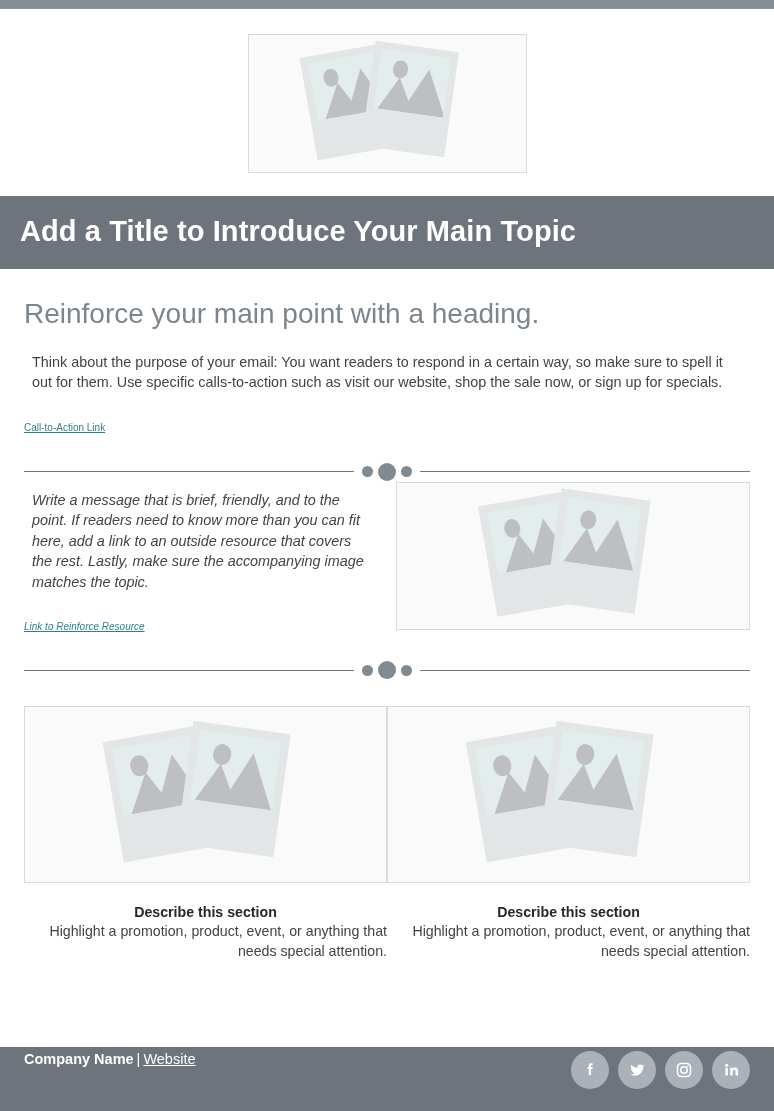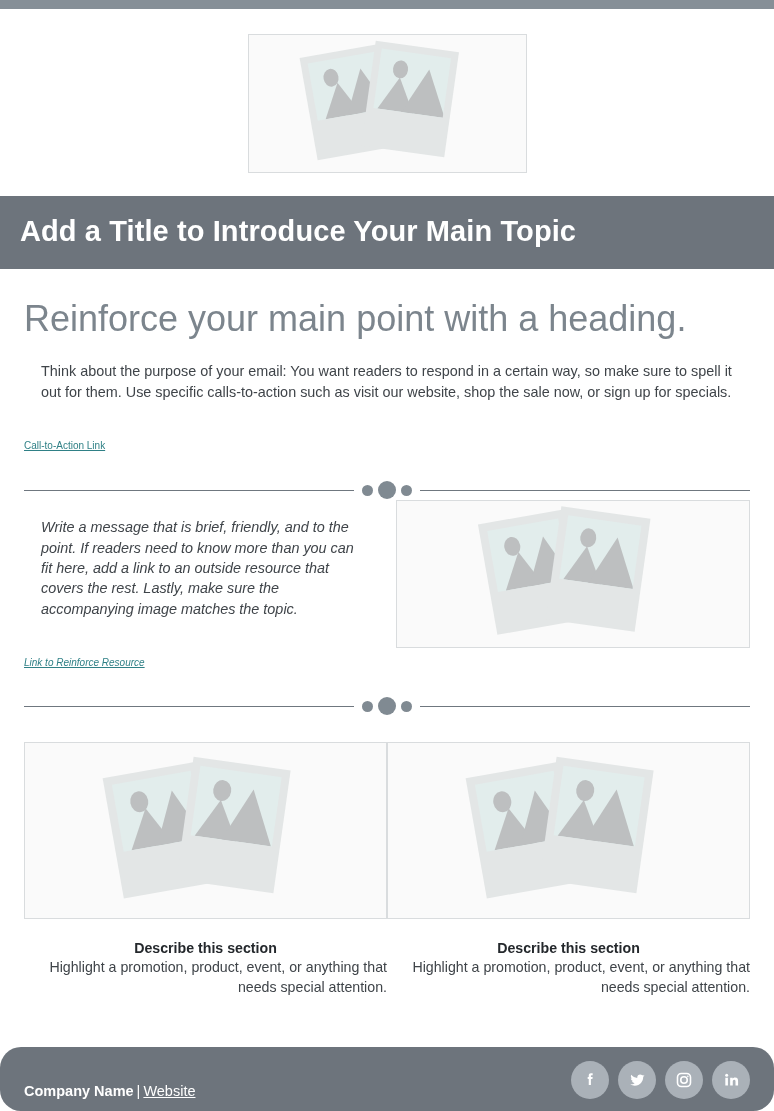--- a/index.html
+++ b/index.html
@@ -92,32 +92,32 @@
     line-height: 1.2;
   }
 
   
   .content {
     padding: 0 24px;
   }
   h2.section-heading {
     color: #7c858d;
     font-weight: normal;
-    font-size: 36px;
+    font-size: 28px;
     margin: 29px 0 22px 0;
     line-height: 1.15;
   }
   h2.section-heading.second {
     margin: 28px 0 26px 0;
   }
   p.body-text {
     font-size: 14.4px;
     line-height: 1.42;
     color: #3f4449;
-    margin: 17px;
+    margin: 8px;
   }
   a.link {
     color: #2f8086;
     font-size: 10px;
     text-decoration: underline;
     display: inline-block;
     margin-top: 21px;
   }
 
   
@@ -187,25 +187,24 @@
 
   
   .footer {
     position: absolute;
     left: 0;
     bottom: 0;
     width: 100%;
     height: 64px;
     background: #6d747c;
     display: flex;
-    align-items: flex-end;
+    align-items: flex-start;
     justify-content: space-between;
     box-sizing: border-box;
-    padding: 12px 24px;
-    border-radius: 21px;
+    padding: 4px 24px;
   }
   .footer-left {
     color: #ffffff;
     font-size: 14.5px;
   }
   .footer-left .company {
     font-weight: bold;
   }
   .footer-left .sep {
     margin: 0 3px;

